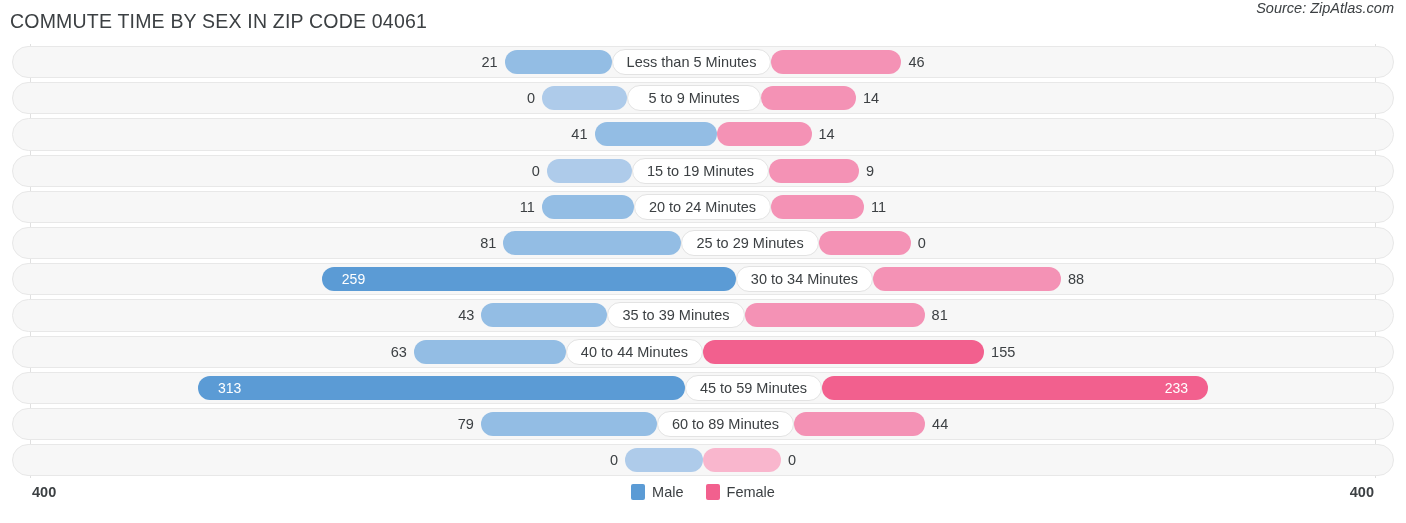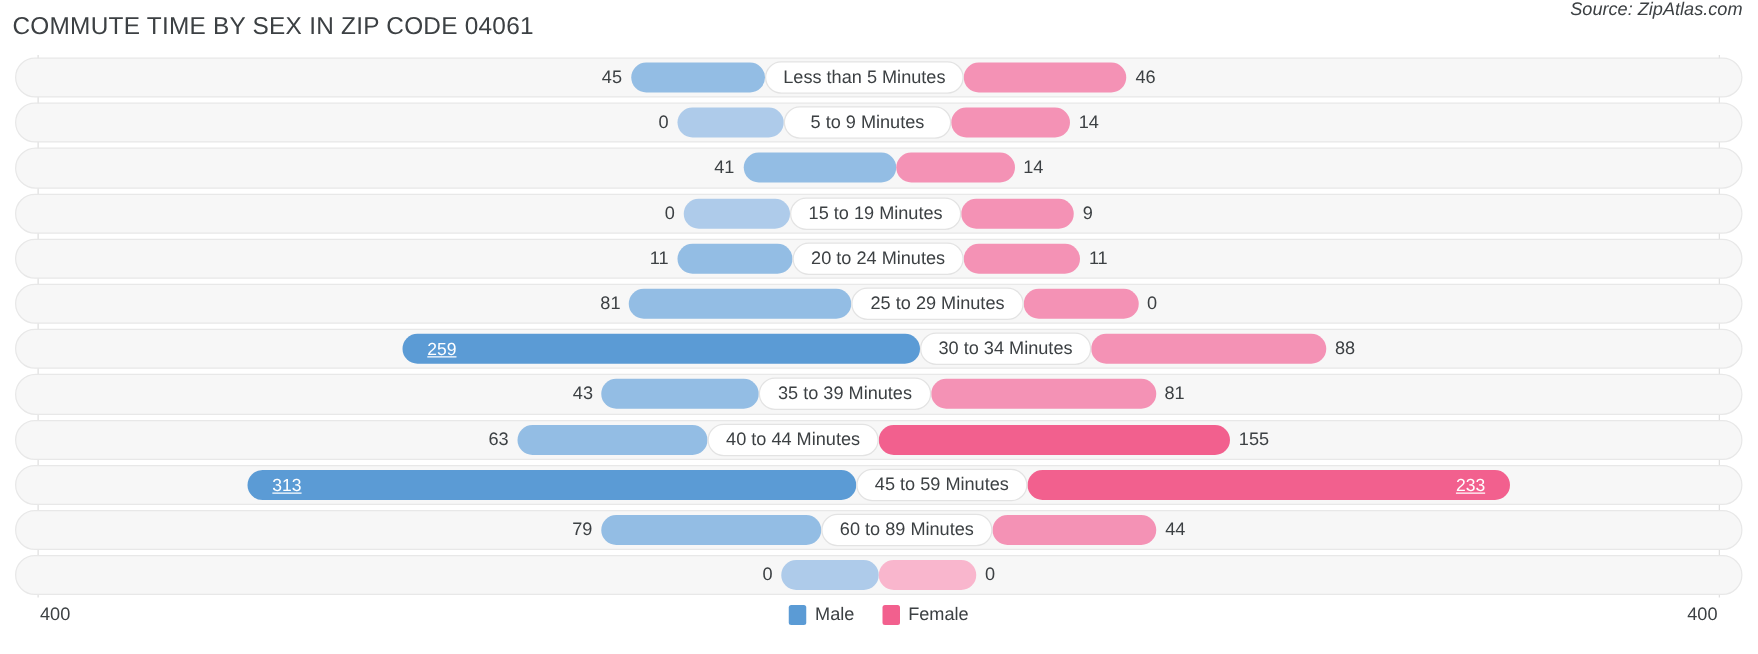--- a/index.html
+++ b/index.html
@@ -124,21 +124,20 @@
     font-size: 14.5px;
     color: #3c4043;
     white-space: nowrap;
   }
   .val.outside-left  { margin-right: 7px; }
   .val.outside-right { margin-left: 7px; }
   .val.inside {
     color: #ffffff;
     font-size: 14px;
     padding: 0 20px;
-    text-decoration: underline;
   }
 
   .center-label {
     flex: 0 0 auto;
     position: relative;
     z-index: 3;
     background: #ffffff;
     border: 1px solid #e3e3e3;
     border-radius: 14px;
     height: 26px;
@@ -156,20 +155,21 @@
   .footer {
     position: relative;
     height: 40px;
     margin: 0 12px;
   }
   .axis-left, .axis-right {
     position: absolute;
     top: 6px;
     font-size: 14.5px;
     color: #3c4043;
+    font-weight: bold;
   }
   .axis-left  { left: 20px; }
   .axis-right { right: 20px; }
 
   .legend {
     position: absolute;
     left: 0;
     right: 0;
     top: 6px;
     display: flex;
@@ -204,21 +204,21 @@
   </div>
 
   <div class="plot">
     <div class="gridline left"></div>
     <div class="gridline right"></div>
     <div class="rows" id="rows">
         <div class="row">
           <div class="track"></div>
           <div class="barline">
             <div class="side left">
-              <span class="val outside-left">45</span>
+              <span class="val outside-left">21</span>
               <div class="bar male" style="width: 107px;"></div>
             </div>
             <div class="center-label">Less than 5 Minutes</div>
             <div class="side right">
               <div class="bar female" style="width: 130px;"></div>
               <span class="val outside-right">46</span>
             </div>
           </div>
         </div>
         <div class="row">

